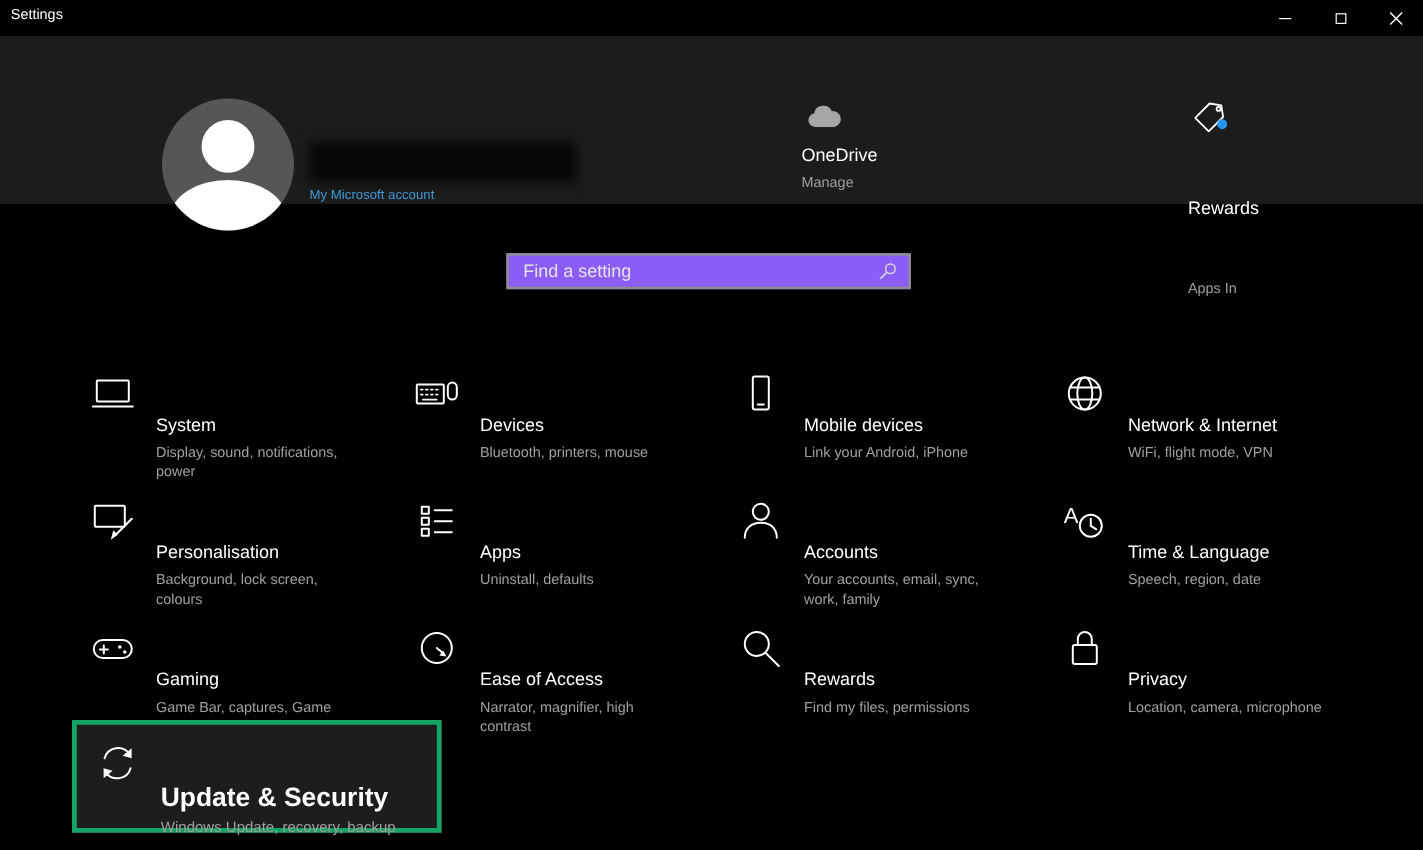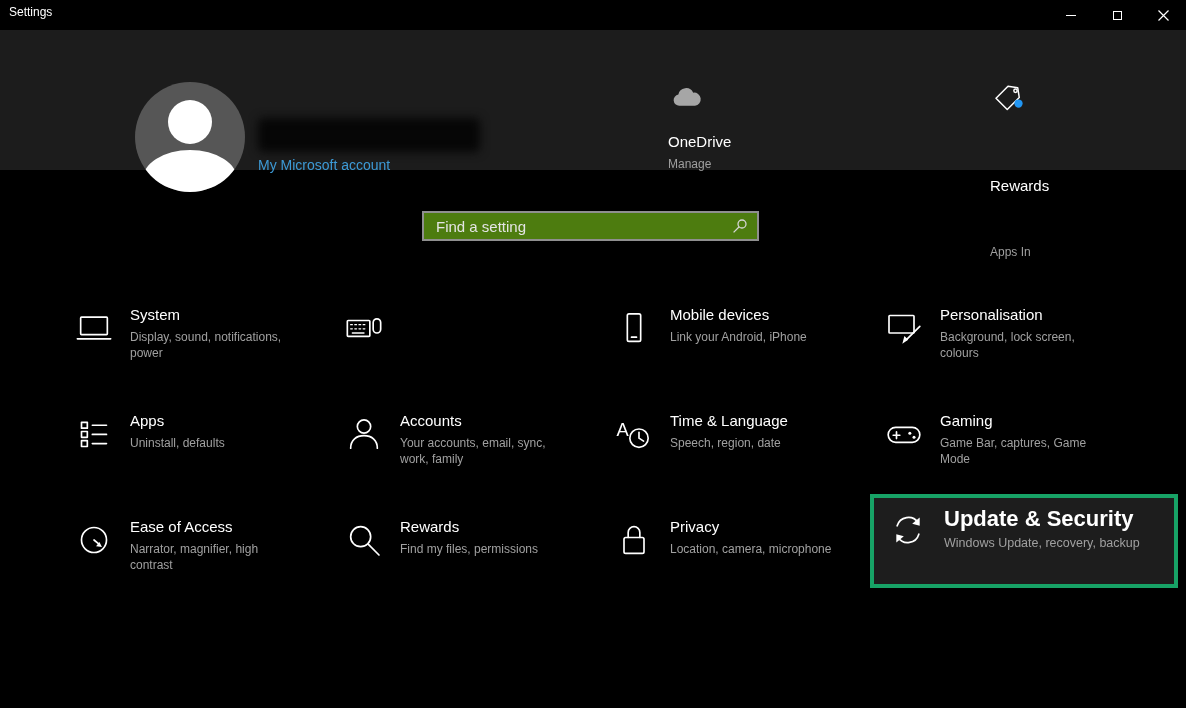--- a/index.html
+++ b/index.html
@@ -14,42 +14,42 @@
   .win-btn { width:46px; height:30px; display:flex; align-items:center; justify-content:center; background:transparent; border:none; cursor:pointer; }
   .min-glyph { display:block; width:10px; height:1px; background:#fff; }
   .max-glyph { display:block; width:9px; height:9px; border:1px solid #fff; }
 
   
   .header-band { position:absolute; left:0; top:30px; width:100%; height:140px; background:#1c1c1c; }
   .avatar { position:absolute; left:135px; top:52px; width:110px; height:110px; border-radius:50%; background:#565656; overflow:hidden; }
   .avatar .head { position:absolute; left:33px; top:18px; width:44px; height:44px; border-radius:50%; background:#fff; }
   .avatar .torso { position:absolute; left:7px; top:68px; width:96px; height:62px; border-radius:50%; background:#fff; }
   .name-smudge { position:absolute; left:258px; top:88px; width:222px; height:34px; background:#060606; border-radius:5px; filter:blur(5px); }
-  .ms-account-link { position:absolute; left:258px; top:127px; font-size:14px; color:#3d9ad6; cursor:pointer; background:none; border:none; font-family:inherit; }
+  .ms-account-link { position:absolute; left:258px; top:127px; font-size:11px; color:#3d9ad6; cursor:pointer; background:none; border:none; font-family:inherit; }
 
   .quick-link { position:absolute; top:51px; width:120px; display:flex; flex-direction:column; cursor:pointer; }
   .ql-onedrive { left:668px; }
   .ql-update { left:828px; width:100px; }
   .ql-rewards { left:990px;gap:44px; }
   .ql-icon { width:36px; height:36px; }
-  .ql-title { margin-top:16px; font-size:15px; color:#fff; white-space:nowrap; }
+  .ql-title { margin-top:4px; font-size:15px; color:#fff; white-space:nowrap; }
   .ql-sub { margin-top:6px; font-size:12px; color:#9f9f9f; line-height:16px; }
   .ql-update .ql-sub { width:92px; }
 
   
-  .search-box { position:absolute; left:422px; top:211px; width:337px; height:30px; border:2px solid #8f8f8f; background:#4d7c0f; display:flex; align-items:center; }
+  .search-box { position:absolute; left:422px; top:211px; width:337px; height:30px; border:2px solid #8f8f8f; background:#8b5cf6; display:flex; align-items:center; }
   .search-input { flex:1; height:100%; background:transparent; border:none; outline:none; color:#fff; font-size:15px; padding-left:12px; font-family:inherit; }
   .search-input::placeholder { color:#e4e4e4; opacity:1; }
   .search-glyph { width:16px; height:16px; margin-right:9px; flex:none; cursor:pointer; }
 
   
   .grid { position:absolute; left:60px; top:296px; display:grid; grid-template-columns:repeat(4,270px); grid-auto-rows:106px; }
   .tile { display:flex; align-items:flex-start; padding:10px 0 0 14px; cursor:pointer; }
   .cat-icon { width:40px; height:40px; flex:none; margin-top:2px; }
-  .tile-text { margin-left:16px; }
+  .tile-text { margin-left:16px;margin-top:40px; }
   .tile-title { font-size:15px; color:#fff; line-height:18px; margin-bottom:5px; white-space:nowrap; }
   .tile-sub { font-size:12px; color:#a0a0a0; line-height:16px; max-width:172px; }
 
   .tile.highlighted { border:4px solid #17a266; background:#1d1d1d; margin:-14px 0 0 0; width:308px; height:94px; padding:10px 0 0 14px; }
   .tile.highlighted .tile-title { font-size:22px; font-weight:bold; line-height:22px; margin-bottom:4px; }
   .tile.highlighted .tile-sub { max-width:200px; font-size:12.5px; line-height:18px; }
 
   
   .ic { stroke:#fff; fill:none; stroke-width:2; stroke-linecap:round; stroke-linejoin:round; }
   .ic-thin { stroke-width:1.6; }
@@ -125,33 +125,48 @@
         <div class="tile-sub">Display, sound, notifications, power</div>
       </div>
     </div>
 
     <div class="tile">
       <svg class="cat-icon" viewBox="0 0 48 48">
         <rect class="ic" x="4" y="15" width="27" height="19" rx="1"></rect>
         <path class="ic ic-thin" d="M8 20 h2 M13 20 h2 M18 20 h2 M23 20 h2 M8 25 h2 M13 25 h2 M18 25 h2 M23 25 h2 M10 30 h14"></path>
         <rect class="ic" x="35" y="13" width="9" height="17" rx="4.5"></rect>
       </svg>
+      <div class="tile-text">
+        <div class="tile-title">Devices</div>
+        <div class="tile-sub">Bluetooth, printers, mouse</div>
+      </div>
     </div>
 
     <div class="tile">
       <svg class="cat-icon" viewBox="0 0 48 48">
         <rect class="ic" x="16" y="7" width="16" height="33" rx="2"></rect>
         <path class="ic" d="M21 35 h6"></path>
       </svg>
       <div class="tile-text">
         <div class="tile-title">Mobile devices</div>
         <div class="tile-sub">Link your Android, iPhone</div>
       </div>
     </div>
 
+    <div class="tile">
+      <svg class="cat-icon" viewBox="0 0 48 48">
+        <circle class="ic" cx="24" cy="24" r="16"></circle>
+        <ellipse class="ic" cx="24" cy="24" rx="7.5" ry="16"></ellipse>
+        <path class="ic" d="M10 18 h28 M10 30 h28"></path>
+      </svg>
+      <div class="tile-text">
+        <div class="tile-title">Network &amp; Internet</div>
+        <div class="tile-sub">WiFi, flight mode, VPN</div>
+      </div>
+    </div>
 
     <div class="tile">
       <svg class="cat-icon" viewBox="0 0 48 48">
         <rect class="ic" x="6" y="9" width="30" height="21" rx="1"></rect>
         <path class="ic" d="M27 38 L43 22" stroke-width="3"></path>
         <path class="ic-fill" d="M22 43 l7-5 -4.5-4.5 z"></path>
       </svg>
       <div class="tile-text">
         <div class="tile-title">Personalisation</div>
         <div class="tile-sub">Background, lock screen, colours</div>

